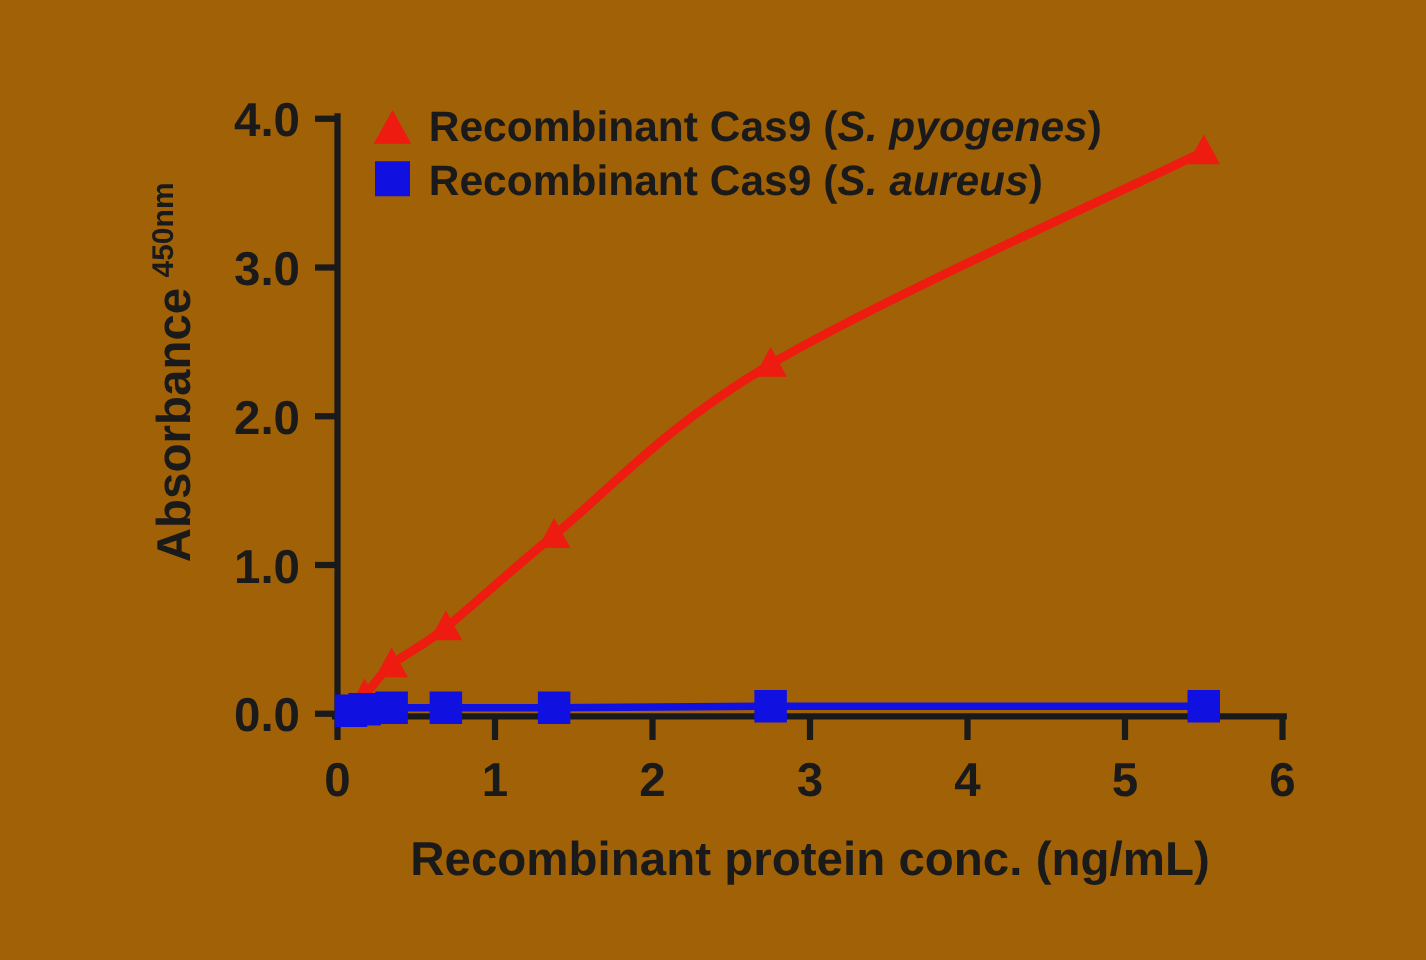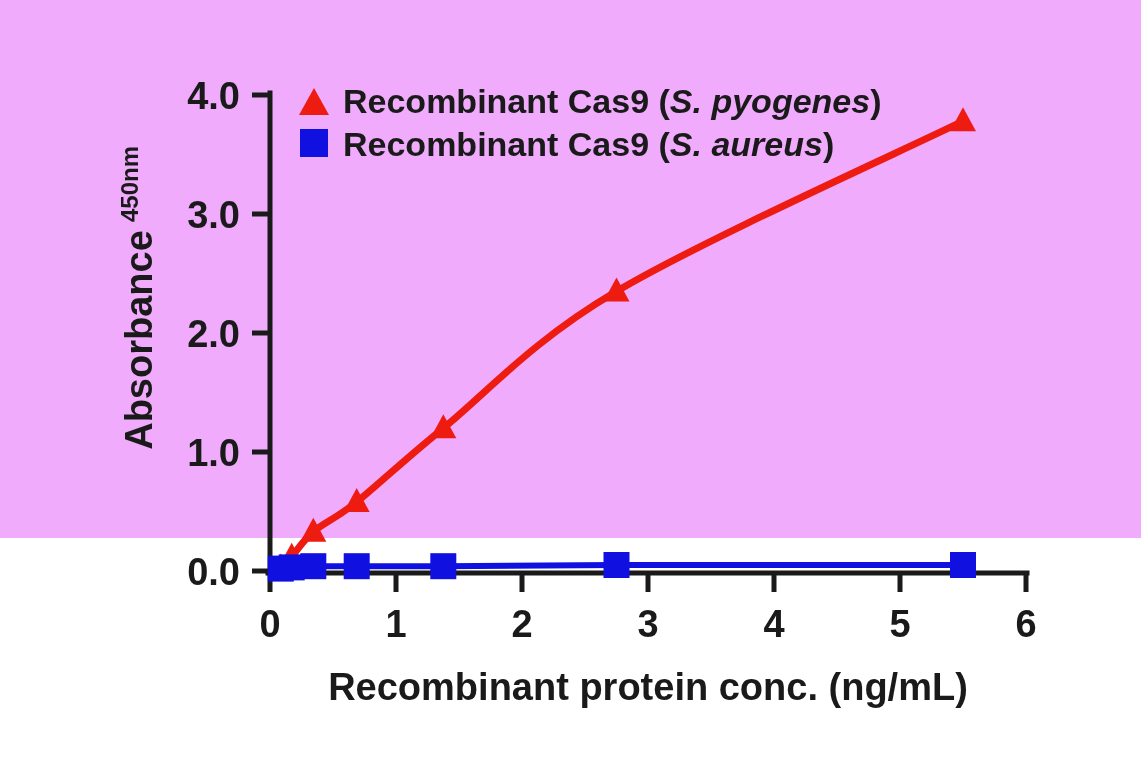--- a/index.html
+++ b/index.html
@@ -9,22 +9,22 @@
   }
   body {
     width: 1141px;
     height: 768px;
     font-family: "Liberation Sans", sans-serif;
     overflow: hidden;
   }
   #chart-root {
     position: relative;
     width: 1141px;
-    height: 538px;
-    background: #f0abfc;
+    height: 768px;
+    background: #a16207;
   }
   svg.plot {
     position: absolute;
     left: 0;
     top: 0;
     width: 1141px;
     height: 768px;
   }
   .axis-line {
     stroke: #1a1a1a;

